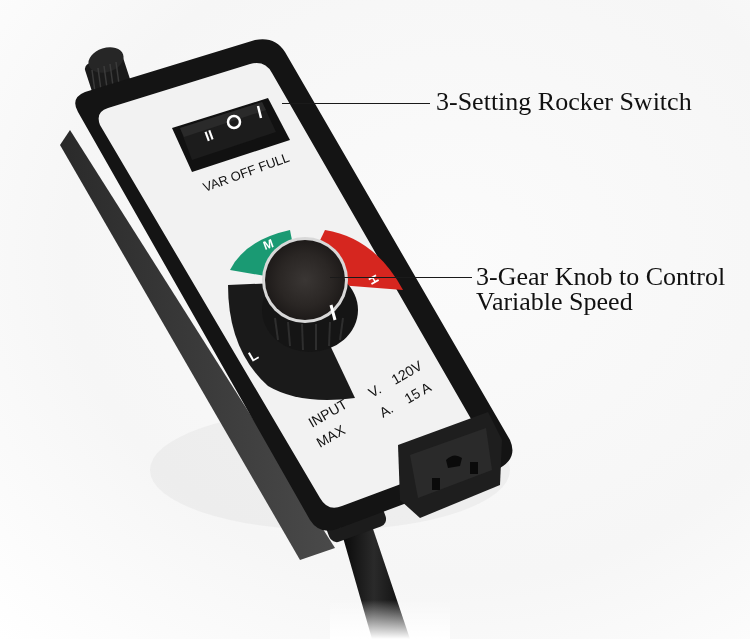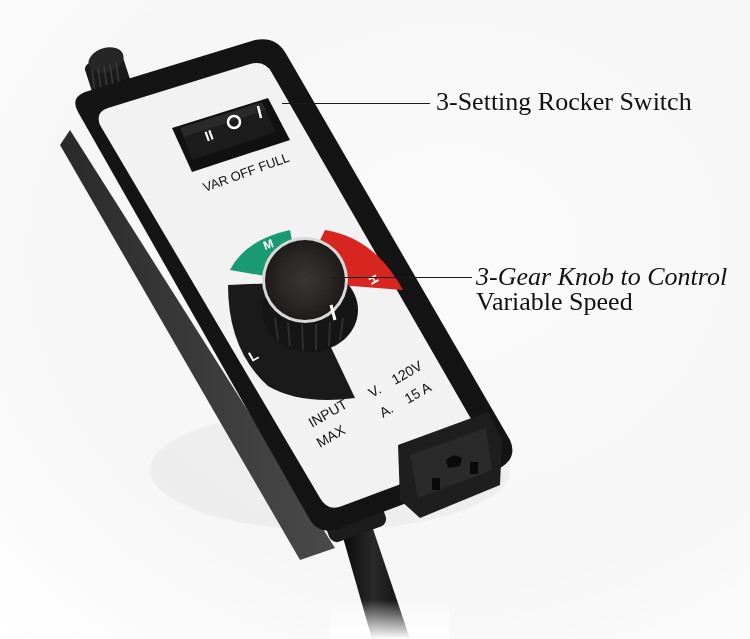--- a/index.html
+++ b/index.html
@@ -130,14 +130,14 @@
     <rect x="432" y="478" width="8" height="12" fill="#0a0a0a"></rect>
     <rect x="470" y="462" width="8" height="12" fill="#0a0a0a"></rect>
     <path d="M446 460 Q454 452 462 458 L460 466 L448 468 Z" fill="#0a0a0a"></path>
   </g>
 </svg>
 
 <div class="callout-line" style="left:282px; top:103px; width:148px;"></div>
 <div class="callout-line" style="left:330px; top:277px; width:142px;"></div>
 
 <div class="callout-text" style="left:436px; top:90px;">3-Setting Rocker Switch</div>
-<div class="callout-text" style="left:476px; top:265px;font-style:italic;">3-Gear Knob to Control</div>
+<div class="callout-text" style="left:476px; top:265px;">3-Gear Knob to Control</div>
 <div class="callout-text" style="left:476px; top:290px;">Variable Speed</div>
 
 </body></html>

